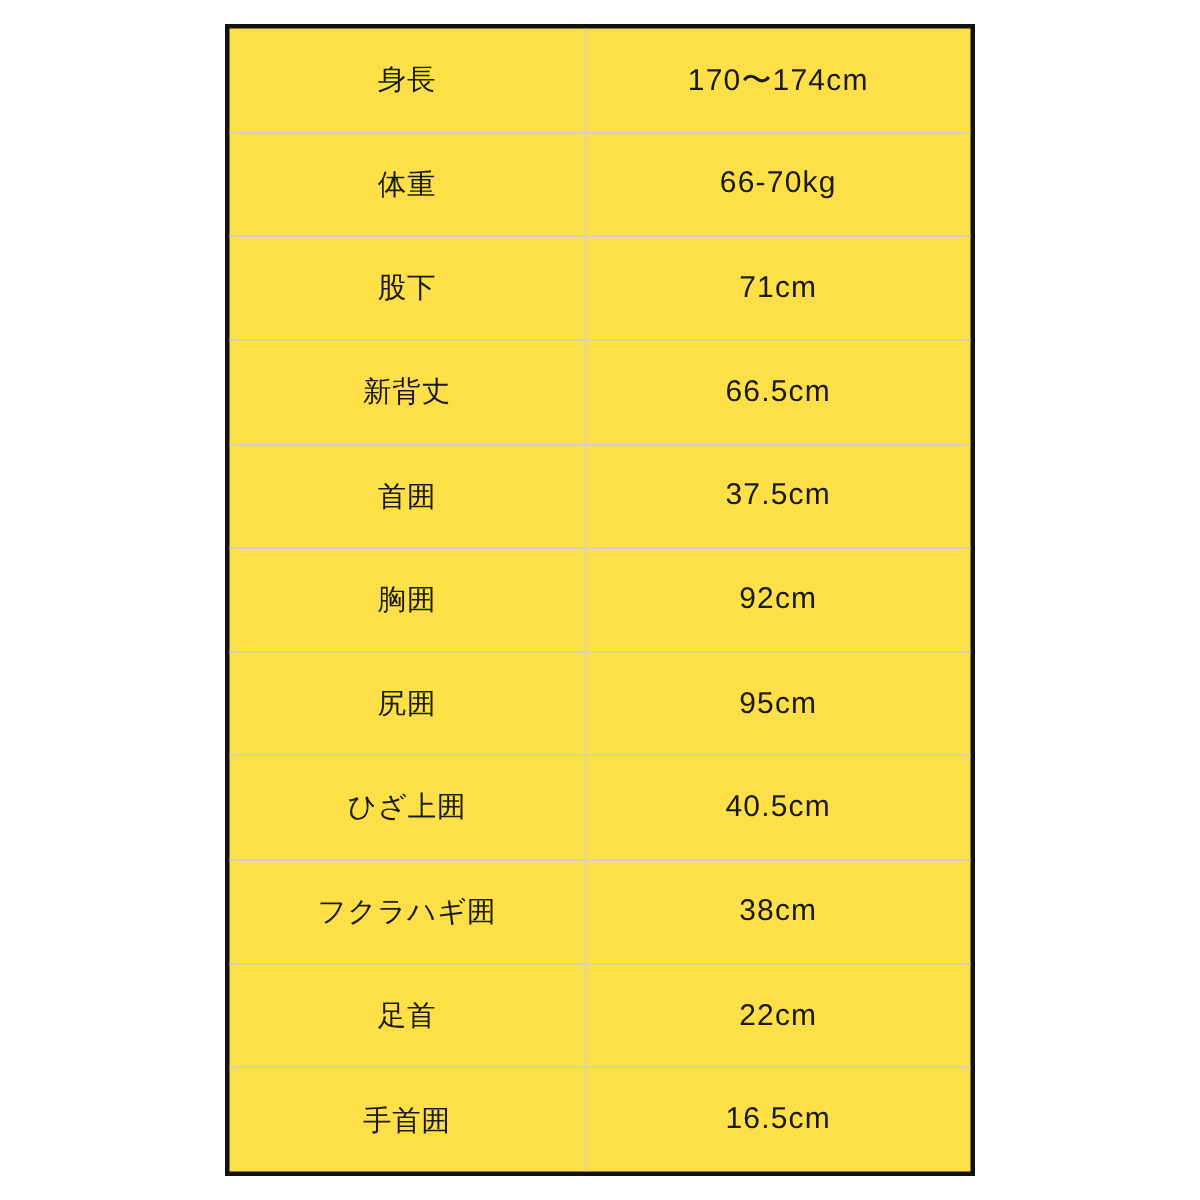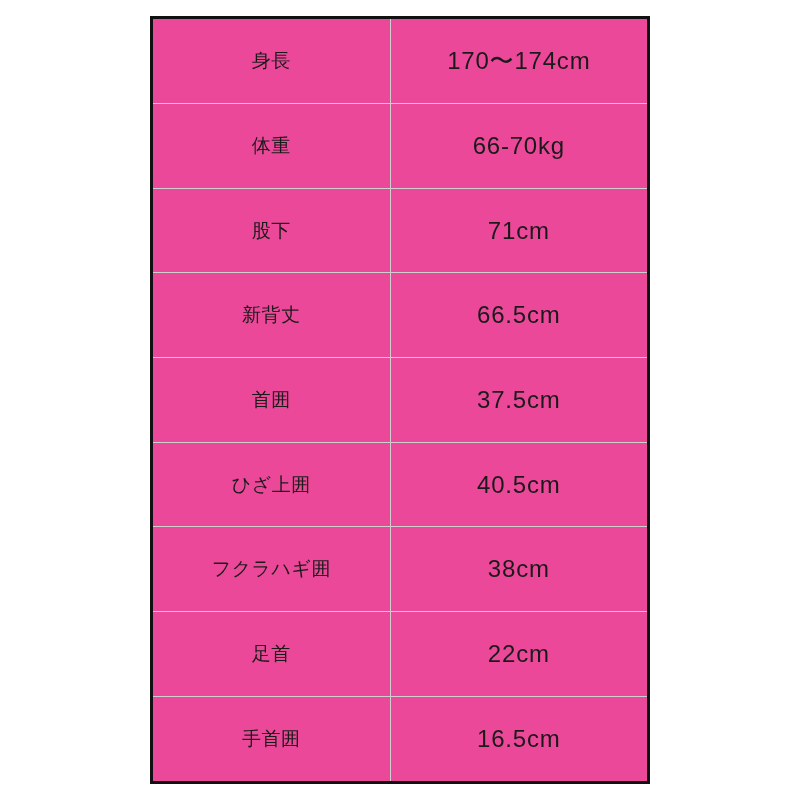--- a/index.html
+++ b/index.html
@@ -18,21 +18,21 @@
     box-sizing: border-box;
   }
   .table-wrap {
     position: absolute;
     left: 150px;
     top: 16px;
     width: 500px;
     height: 768px;
     border: 3px solid #111111;
     box-sizing: border-box;
-    background: #ec4899;
+    background: #fde047;
   }
   table.measure-table {
     width: 100%;
     height: 100%;
     border-collapse: collapse;
     table-layout: fixed;
   }
   table.measure-table tr {
     height: 50px;
   }
@@ -45,21 +45,21 @@
     font-size: 19px;
     letter-spacing: 0.5px;
     padding: 0 6px;
     box-sizing: border-box;
   }
   table.measure-table tr:last-child td {
     border-bottom: none;
   }
   table.measure-table td.value-cell {
     border-right: none;
-    font-size: 24px;
+    font-size: 20px;
     letter-spacing: 0.8px;
   }
   table.measure-table td.label-cell {
     width: 48%;
   }
 </style>
 </head>
 <body>
 
 <div class="page">
@@ -80,20 +80,28 @@
         </tr>
         <tr>
           <td class="label-cell">新背丈</td>
           <td class="value-cell">66.5cm</td>
         </tr>
         <tr>
           <td class="label-cell">首囲</td>
           <td class="value-cell">37.5cm</td>
         </tr>
         <tr>
+          <td class="label-cell">胸囲</td>
+          <td class="value-cell">92cm</td>
+        </tr>
+        <tr>
+          <td class="label-cell">尻囲</td>
+          <td class="value-cell">95cm</td>
+        </tr>
+        <tr>
           <td class="label-cell">ひざ上囲</td>
           <td class="value-cell">40.5cm</td>
         </tr>
         <tr>
           <td class="label-cell">フクラハギ囲</td>
           <td class="value-cell">38cm</td>
         </tr>
         <tr>
           <td class="label-cell">足首</td>
           <td class="value-cell">22cm</td>

